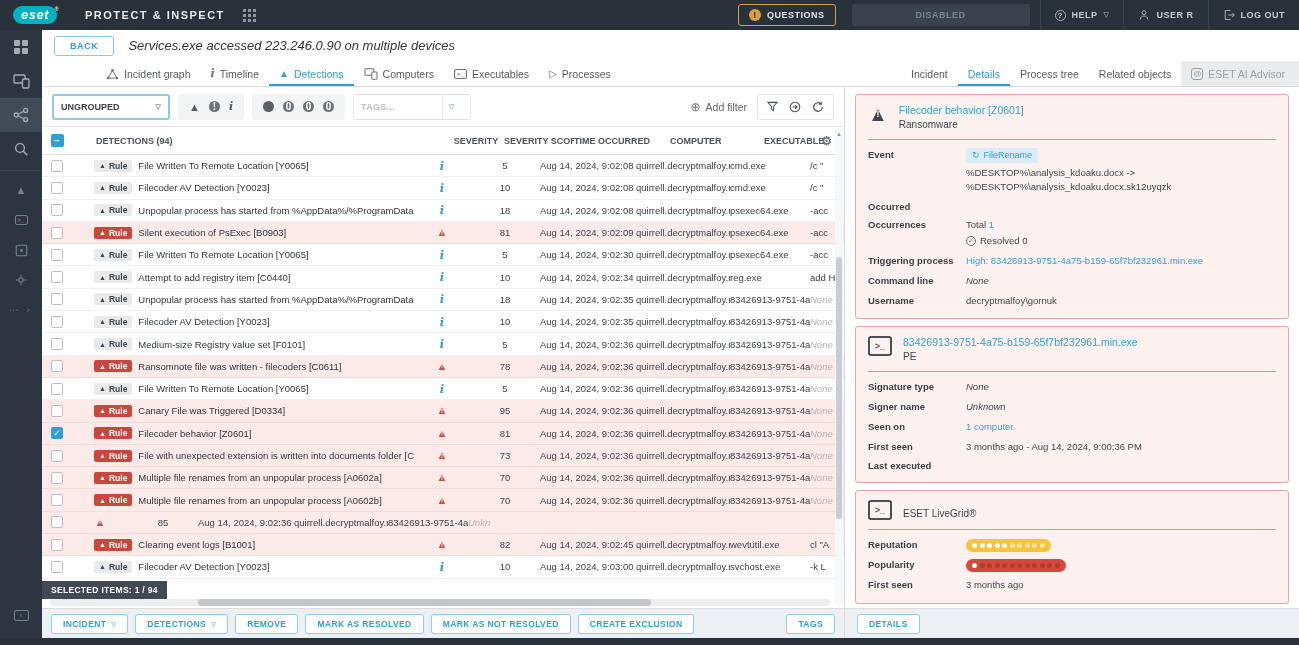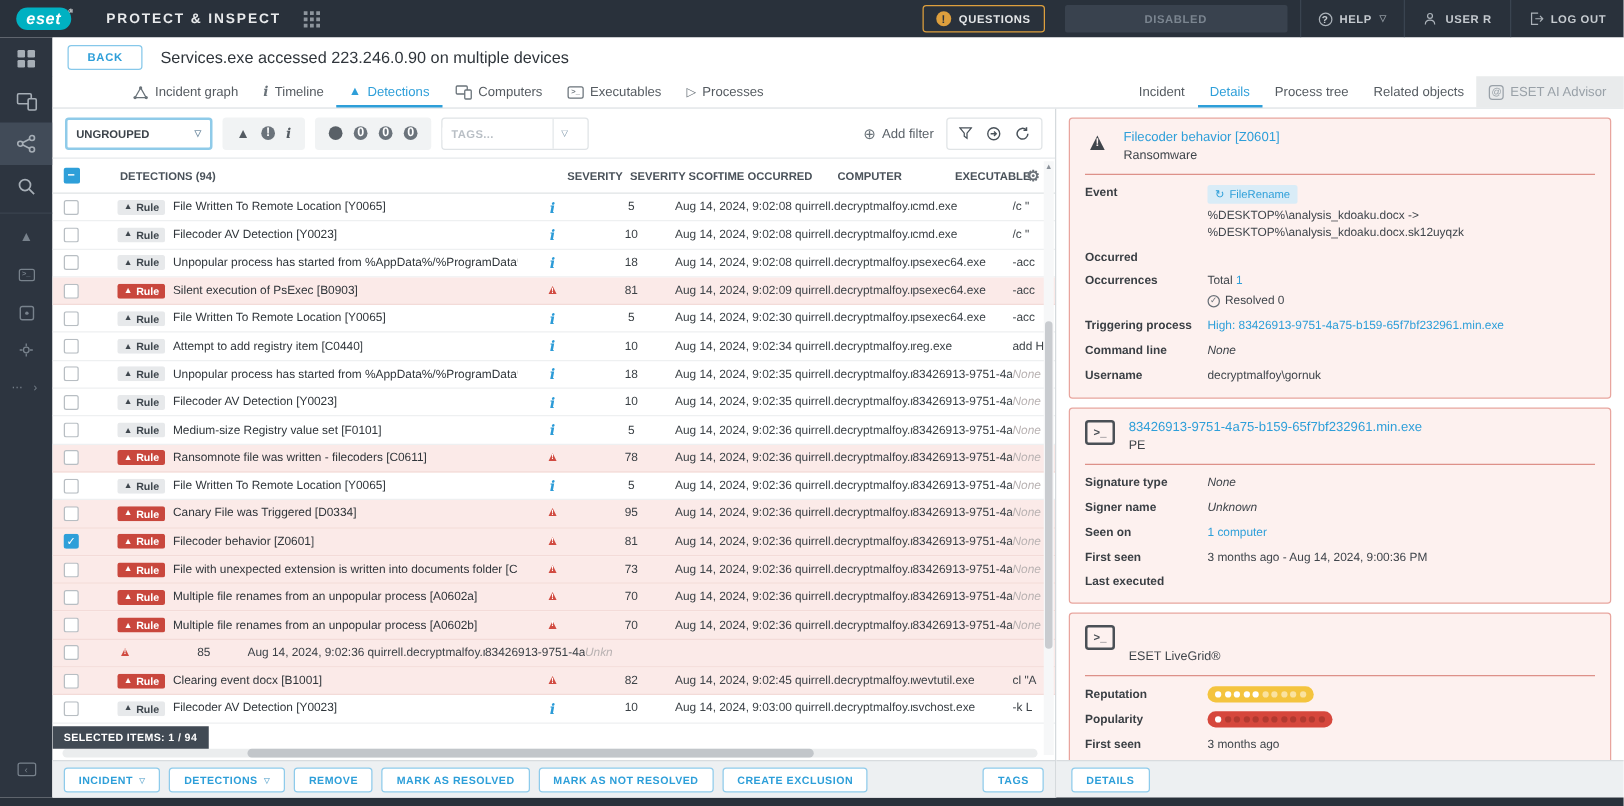--- a/index.html
+++ b/index.html
@@ -32,21 +32,21 @@
   .side-item { width:42px; height:34px; display:flex; align-items:center; justify-content:center; color:#a6aeb6; cursor:pointer; font-size:15px; }
   .side-item.small { height:30px; color:#78828c; font-size:11px; }
   .side-item.active { background:#414b58; }
   .side-group2 { border-top:1px solid #3a434e; width:42px; margin-top:4px; padding-top:4px; }
   .side-collapse { margin-top:auto; margin-bottom:8px; color:#78828c; }
   .collapse-box { width:15px; height:11px; border:1px solid #78828c; border-radius:2px; font-size:8px; display:flex; align-items:center; justify-content:center; }
   .main { flex:1 1 auto; display:flex; flex-direction:column; min-width:0; }
   
   .title-row { height:31px; display:flex; align-items:center; padding-left:12px; background:#fff; flex:0 0 auto; }
   .back-btn { border:1px solid #86c8ea; color:var(--accent); background:#fff; font-size:9px; font-weight:bold; letter-spacing:.6px; padding:4px 15px; border-radius:3px; cursor:pointer; }
-  .page-title { font-size:13px; color:#2f353b; margin-left:14px; }
+  .page-title { font-size:13px; color:#2f353b; margin-left:14px;font-style:italic; }
   
   .tabs-row { height:26px; display:flex; border-bottom:1px solid #d8dcdf; flex:0 0 auto; background:#fff;padding-left:46px; }
   .tabs-left { width:803px; display:flex; padding-left:8px; flex:0 0 auto; }
   .tabs-right { flex:1; display:flex; padding-left:10px; }
   .tab { display:flex; align-items:center; gap:5px; padding:0 10px; font-size:10.5px; color:#555b61; cursor:pointer; white-space:nowrap; }
   .tab .ticon { font-size:10px; color:#6a737a; display:flex; align-items:center; }
   .tab.active { color:var(--accent); box-shadow:inset 0 -2px 0 var(--accent); }
   .tab.active .ticon { color:var(--accent); }
   .tab.disabled { background:#e9ebec; color:#99a1a8; }
   .tab.disabled .ticon { color:#99a1a8; }
@@ -704,21 +704,21 @@
             </div>
             <div class="row hl">
               <div class="col c-check">
                 <span class="row-cb"></span>
               </div>
               <div class="col c-name">
                 <span class="badge red">
                   <span class="tri">▲</span>
                   <span>Rule</span>
                 </span>
-                <span class="det-name">Clearing event docx [B1001]</span>
+                <span class="det-name">Clearing event logs [B1001]</span>
               </div>
               <div class="col c-sev"><span class="sev-warn">▲</span></div>
               <div class="col c-score">82</div>
               <div class="col c-time">Aug 14, 2024, 9:02:45 PM</div>
               <div class="col c-comp">quirrell.decryptmalfoy.net</div>
               <div class="col c-exe">wevtutil.exe</div>
               <div class="col c-cmd">cl "A</div>
             </div>
             <div class="row">
               <div class="col c-check">
@@ -842,21 +842,21 @@
               <div class="fval">3 months ago - Aug 14, 2024, 9:00:36 PM</div>
             </div>
             <div class="frow" style="margin-bottom:2px">
               <div class="flabel">Last executed</div>
             </div>
           </div>
 
           <div class="card">
             <div class="card-head">
               <span class="card-term">&gt;_</span>
-              <div class="card-sub" style="margin-top:20px">ESET LiveGrid®</div>
+              <div class="card-sub" style="margin-top:8px">ESET LiveGrid®</div>
             </div>
             <div class="card-div"></div>
             <div class="frow">
               <div class="flabel">Reputation</div>
               <div class="fval"><span class="pill rep" id="rep-pill">
                     <span class="d on"></span>
                     <span class="d on"></span>
                     <span class="d on"></span>
                     <span class="d on"></span>
                     <span class="d on"></span>

